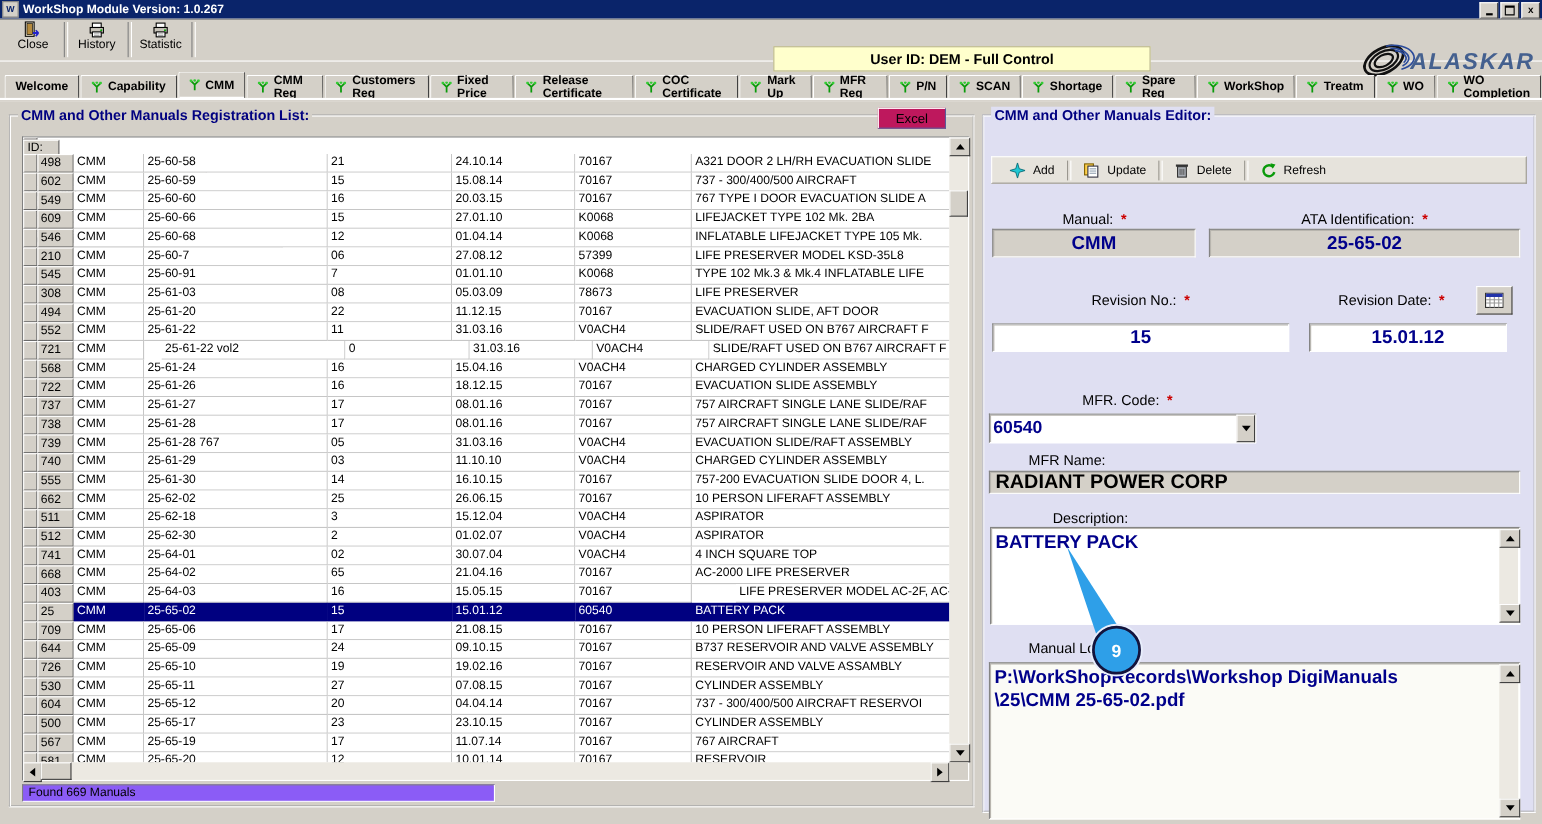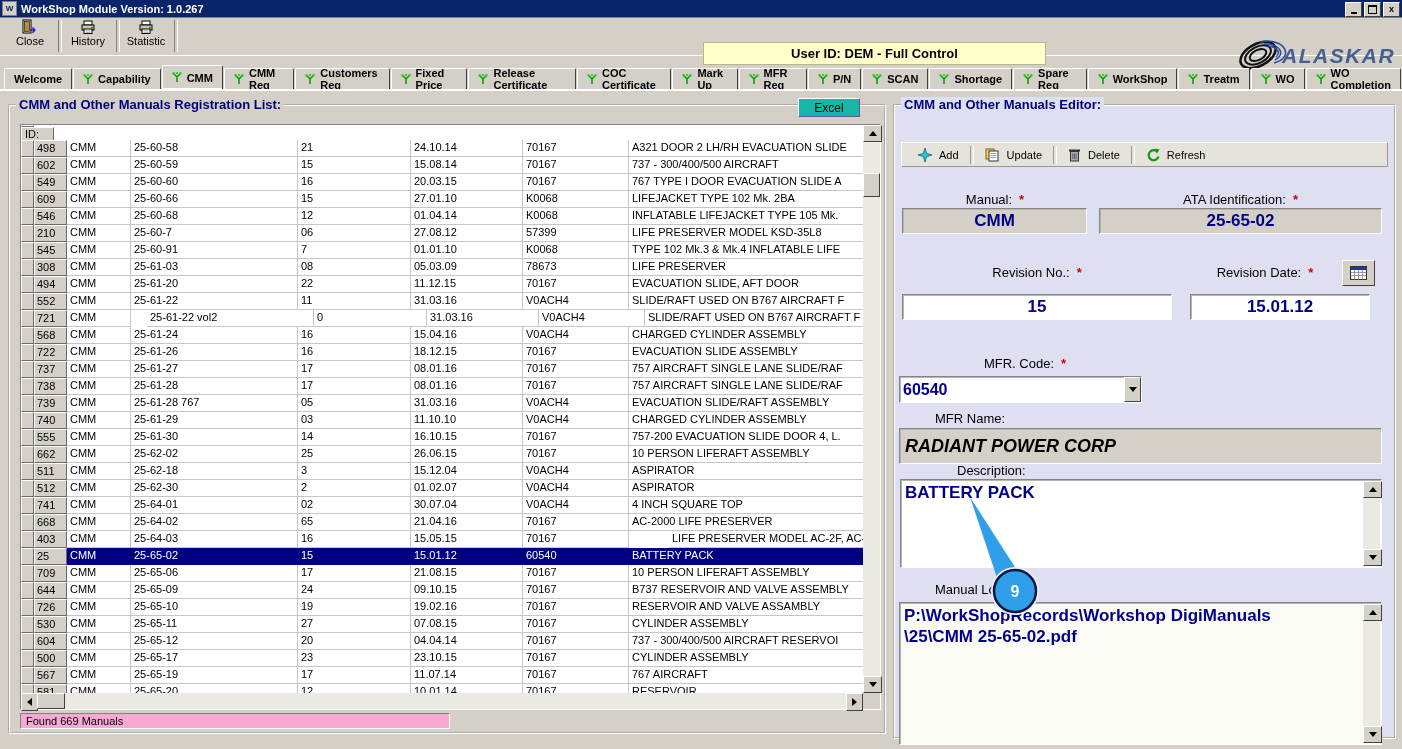--- a/index.html
+++ b/index.html
@@ -39,21 +39,21 @@
   .tab .ic{display:inline-flex;}
   .tabline{position:absolute;left:0;top:89px;width:1402px;height:2px;background:#fff;border-bottom:1px solid #d4d0c8;}
 
   
   fieldset{position:absolute;margin:0;padding:0;border:2px groove #ffffff;}
   legend{font-size:13px;font-weight:bold;color:#000080;padding:0 3px;margin-left:6px;}
   .fs-list{left:8px;top:97px;width:874px;height:633px;background:#d4d0c8;}
   .fs-edit{left:893px;top:97px;width:499px;height:638px;background:#dfdff2;}
   .fs-edit legend{background:#dfdff2;}
 
-  .excel-btn{position:absolute;right:24px;top:-14px;width:62px;height:19px;background:#14b8a6;
+  .excel-btn{position:absolute;right:24px;top:-14px;width:62px;height:19px;background:#be185d;
              border:1px solid;border-color:#fff #5a5a9a #5a5a9a #fff;font-size:12px;color:#000;
              display:flex;align-items:center;justify-content:center;}
 
   
   .grid{position:absolute;left:10px;top:12px;width:861px;height:586px;background:#fff;
         border:1px solid;border-color:#808080 #fff #fff #808080;box-sizing:border-box;}
   .grid-inner{position:absolute;left:0;top:0;right:17px;bottom:16px;overflow:hidden;}
   .g-hrow{display:flex;height:15px;flex-direction:column;}
   .g-hcell{box-sizing:border-box;background:#d4d0c8;border:1px solid;border-color:#fff #6a6a6a #6a6a6a #fff;
            font-size:11px;color:#000;padding:0 3px;overflow:hidden;white-space:nowrap;flex:none;}
@@ -74,21 +74,21 @@
   .tri.lf{border-right:5px solid #000;margin-left:-4px;}
   .tri.rt{border-left:5px solid #000;margin-right:-4px;}
   .vsb{position:absolute;right:0;top:0;width:17px;bottom:16px;background:#ece9e2;}
   .vsb .thumb{position:absolute;left:0;top:48px;width:17px;height:24px;background:#d4d0c8;
               border:1px solid;border-color:#fff #404040 #404040 #fff;box-sizing:border-box;}
   .hsb{position:absolute;left:0;bottom:0;right:17px;height:16px;background:#ece9e2;}
   .hsb .thumb{position:absolute;left:16px;top:0;width:28px;height:16px;background:#d4d0c8;
               border:1px solid;border-color:#fff #404040 #404040 #fff;box-sizing:border-box;}
   .sb-corner{position:absolute;right:0;bottom:0;width:17px;height:16px;background:#d4d0c8;}
 
-  .statusbox{position:absolute;left:10px;top:601px;width:430px;height:16px;background:#f9a8d4;
+  .statusbox{position:absolute;left:10px;top:601px;width:430px;height:16px;background:#8b5cf6;
              border:1px solid;border-color:#808080 #fff #fff #808080;box-sizing:border-box;
              font-size:11px;color:#000;padding:1px 0 0 5px;}
 
   
   .ed-toolbar{position:absolute;left:6px;top:30px;width:487px;height:25px;background:#e6e3dc;
               border:1px solid;border-color:#fff #9a978f #9a978f #fff;box-sizing:border-box;
               display:flex;align-items:center;padding-left:6px;}
   .ed-btn{display:flex;align-items:center;gap:7px;height:20px;padding:0 10px;font-size:11px;color:#000;}
   .ed-sep{width:2px;height:18px;border-left:1px solid #9a978f;border-right:1px solid #fff;margin:0 1px;}
 
@@ -838,21 +838,21 @@
       <span>MFR. Code:</span><span class="req">*</span>
     </div>
     <div class="combo sunken" style="left:4px;top:264px;width:243px;height:27px;">
       <span class="val">60540</span>
       <span class="drop">
           <span class="tri dn"></span>
         </span>
     </div>
 
     <div class="flabel" style="left:40px;top:299px;width:120px;text-align:left;">MFR Name:</div>
-    <div class="mfrname sunken" style="left:4px;top:316px;width:483px;height:36px;font-style:italic;">RADIANT POWER CORP</div>
+    <div class="mfrname sunken" style="left:4px;top:316px;width:483px;height:21px;">RADIANT POWER CORP</div>
 
     <div class="flabel" style="left:62px;top:351px;width:120px;text-align:left;">Description:</div>
     <div class="tarea sunken" style="left:5px;top:367px;width:482px;height:89px;">
       <div class="txt">BATTERY PACK</div>
       <div class="tsb">
         <div class="sb-btn" style="left:0;top:0;width:17px;height:15px;">
             <span class="tri up"></span>
           </div>
         <div class="sb-btn" style="left:0;bottom:0;width:17px;height:15px;">
             <span class="tri dn"></span>

